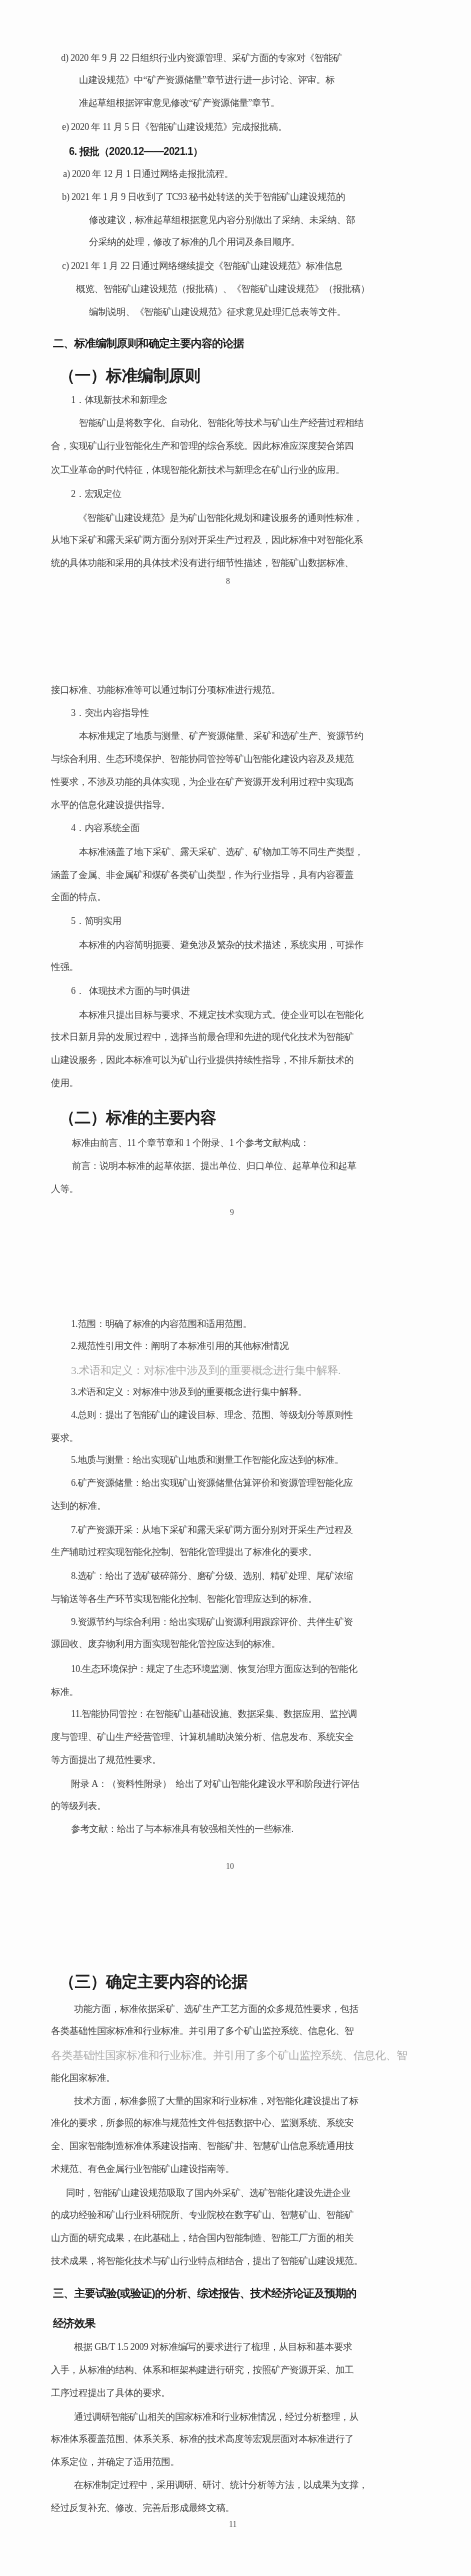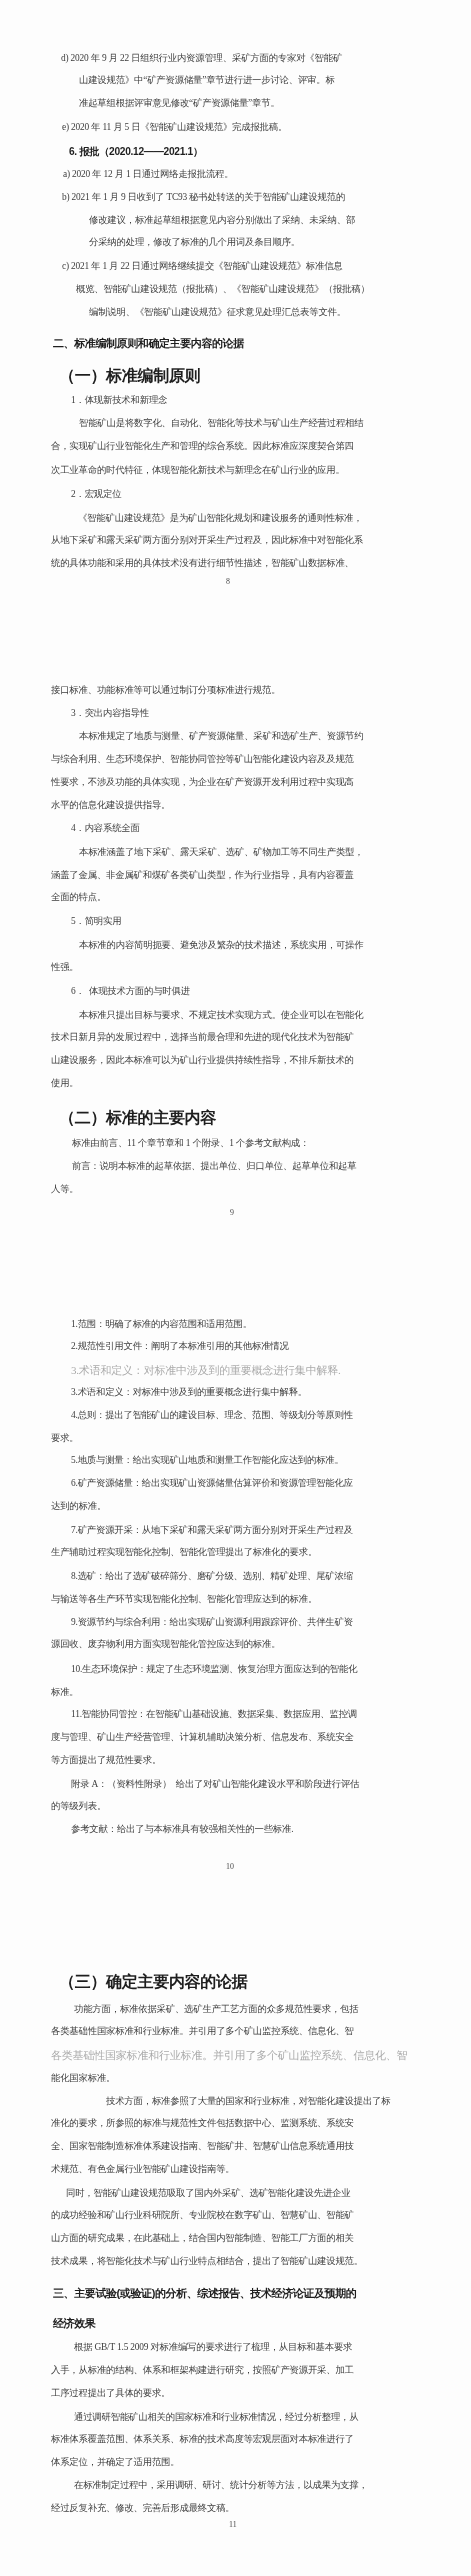--- a/index.html
+++ b/index.html
@@ -129,21 +129,21 @@
     <div class="line body" style="left: 51px; top: 1755px;">等方面提出了规范性要求。</div>
     <div class="line body" style="left: 71px; top: 1779px;">附录 A：（资料性附录）  给出了对矿山智能化建设水平和阶段进行评估</div>
     <div class="line body" style="left: 51px; top: 1801px;">的等级列表。</div>
     <div class="line body" style="left: 71px; top: 1824px;">参考文献：给出了与本标准具有较强相关性的一些标准.</div>
     <div class="line page" style="left: 226px; top: 1862px;">10</div>
     <div class="line h2" style="left: 59px; top: 1972px;">（三）确定主要内容的论据</div>
     <div class="line body" style="left: 74px; top: 2004px;">功能方面，标准依据采矿、选矿生产工艺方面的众多规范性要求，包括</div>
     <div class="line body" style="left: 51px; top: 2026px;">各类基础性国家标准和行业标准。并引用了多个矿山监控系统、信息化、智</div>
     <div class="line ghost" style="left: 51px; top: 2049px;">各类基础性国家标准和行业标准。并引用了多个矿山监控系统、信息化、智</div>
     <div class="line body" style="left: 51px; top: 2073px;">能化国家标准。</div>
-    <div class="line body" style="left: 74px; top: 2096px; margin-left: 32px;">技术方面，标准参照了大量的国家和行业标准，对智能化建设提出了标</div>
+    <div class="line body" style="left: 74px; top: 2096px;">技术方面，标准参照了大量的国家和行业标准，对智能化建设提出了标</div>
     <div class="line body" style="left: 51px; top: 2118px;">准化的要求，所参照的标准与规范性文件包括数据中心、监测系统、系统安</div>
     <div class="line body" style="left: 51px; top: 2141px;">全、国家智能制造标准体系建设指南、智能矿井、智慧矿山信息系统通用技</div>
     <div class="line body" style="left: 51px; top: 2164px;">术规范、有色金属行业智能矿山建设指南等。</div>
     <div class="line body" style="left: 66px; top: 2188px;">同时，智能矿山建设规范吸取了国内外采矿、选矿智能化建设先进企业</div>
     <div class="line body" style="left: 51px; top: 2210px;">的成功经验和矿山行业科研院所、专业院校在数字矿山、智慧矿山、智能矿</div>
     <div class="line body" style="left: 51px; top: 2233px;">山方面的研究成果，在此基础上，结合国内智能制造、智能工厂方面的相关</div>
     <div class="line body" style="left: 51px; top: 2256px;">技术成果，将智能化技术与矿山行业特点相结合，提出了智能矿山建设规范。</div>
     <div class="line h1" style="left: 53px; top: 2287px;">三、主要试验(或验证)的分析、综述报告、技术经济论证及预期的</div>
     <div class="line h1" style="left: 53px; top: 2317px;">经济效果</div>
     <div class="line body" style="left: 74px; top: 2342px;">根据 GB/T 1.5 2009 对标准编写的要求进行了梳理，从目标和基本要求</div>

